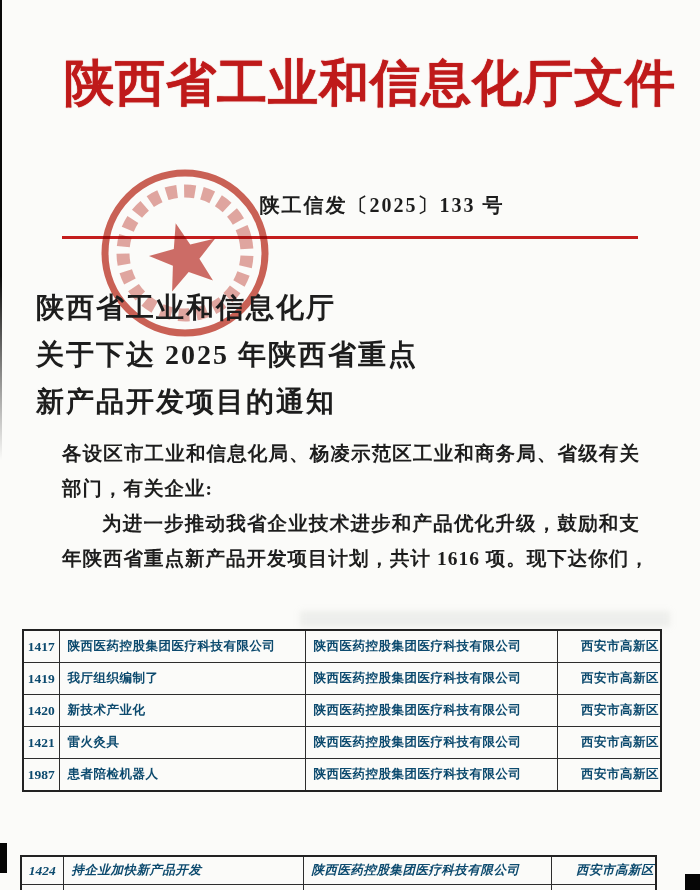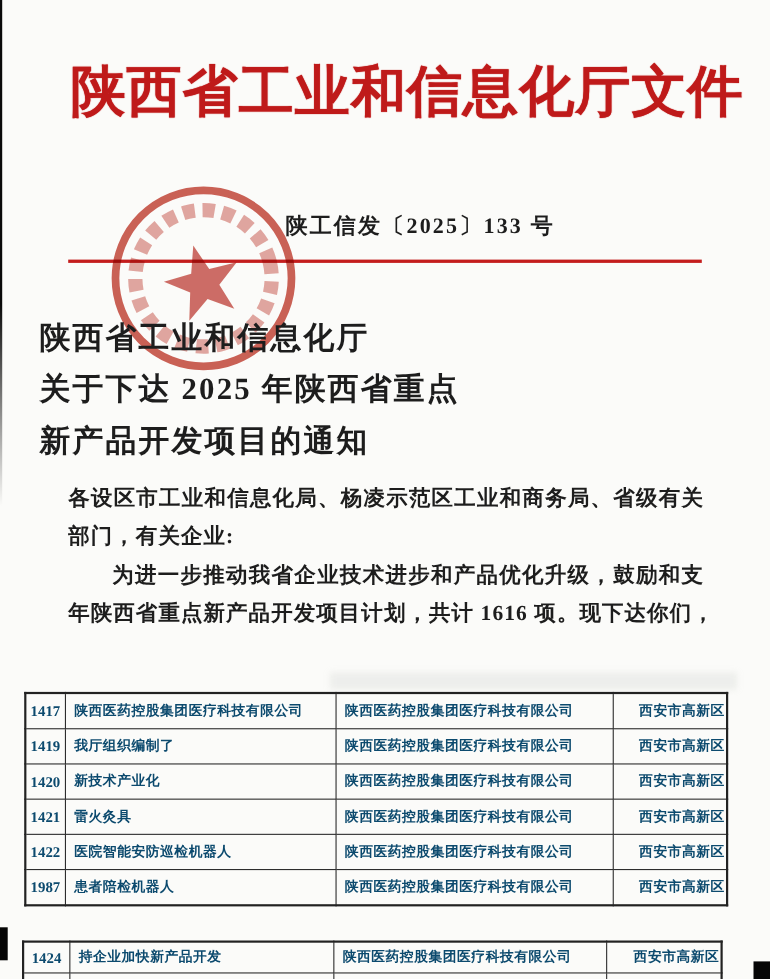--- a/index.html
+++ b/index.html
@@ -46,21 +46,21 @@
   .bl.last{text-align-last:left;}
   .bl.indent{text-indent:40px;}
   
   table{border-collapse:collapse;table-layout:fixed;
     font-family:"Liberation Sans","DejaVu Sans",sans-serif;}
   .tblA{position:absolute;left:22px;top:629px;width:640px;}
   .tblB{position:absolute;left:20px;top:855px;width:637px;}
   td{border:1.6px solid #2d2d2d;overflow:hidden;white-space:nowrap;
     font-size:12.5px;font-weight:700;color:#0c4a6e;letter-spacing:.5px;}
   .tblA td{height:29px;}
-  .tblB td{height:25px;}
+  .tblB td{height:25px;font-style:italic;}
   .tblA,.tblB{border:2.5px solid #222;}
   td.cno{text-align:center;font-family:"Liberation Serif","DejaVu Serif",serif;
     font-size:13.5px;letter-spacing:0;}
   td.cname,td.ccompany{padding:0 4px 0 8px;text-align:left;}
   td.cdistrict{text-align:right;}
   tr.sliver td{height:10px;border-bottom:none;}
 </style>
 </head>
 <body>
 
@@ -130,26 +130,20 @@
           <td class="ccompany">陕西医药控股集团医疗科技有限公司</td>
           <td class="cdistrict">西安市高新区</td>
         </tr>
         <tr>
           <td class="cno">1421</td>
           <td class="cname">雷火灸具</td>
           <td class="ccompany">陕西医药控股集团医疗科技有限公司</td>
           <td class="cdistrict">西安市高新区</td>
         </tr>
         <tr>
-          <td class="cno">1422</td>
-          <td class="cname">医院智能安防巡检机器人</td>
-          <td class="ccompany">陕西医药控股集团医疗科技有限公司</td>
-          <td class="cdistrict">西安市高新区</td>
-        </tr>
-        <tr>
           <td class="cno">1987</td>
           <td class="cname">患者陪检机器人</td>
           <td class="ccompany">陕西医药控股集团医疗科技有限公司</td>
           <td class="cdistrict">西安市高新区</td>
         </tr>
       </tbody>
   </table>
 
   <table class="tblB">
     <colgroup>

